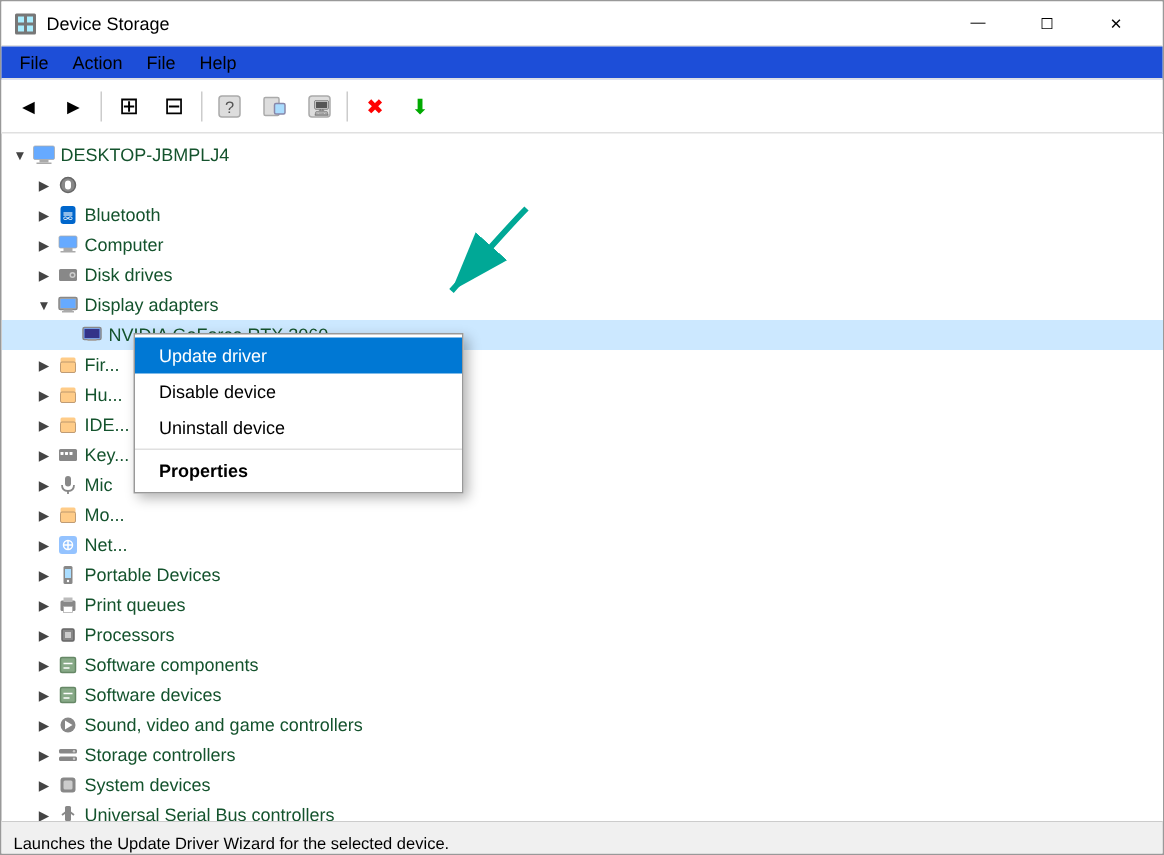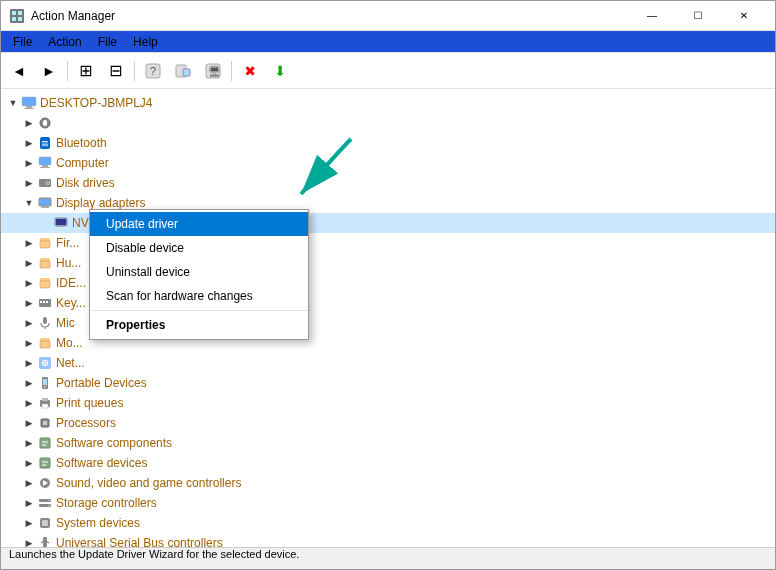--- a/index.html
+++ b/index.html
@@ -132,26 +132,26 @@
       width: 16px;
       height: 16px;
       margin-right: 3px;
       display: inline-flex;
       align-items: center;
       justify-content: center;
       flex-shrink: 0;
     }
     .tree-label {
       font-size: 12px;
-      color: #a16207;
+      color: #14532d;
     }
     
     .context-menu {
       position: absolute;
-      top: 120px;
+      top: 133px;
       left: 88px;
       width: 220px;
       background: #fff;
       border: 1px solid #999;
       box-shadow: 3px 3px 8px rgba(0,0,0,0.3);
       z-index: 100;
       padding: 2px 0;
     }
     .ctx-item {
       height: 24px;
@@ -176,41 +176,41 @@
       width: 180px;
       height: 100px;
       pointer-events: none;
       z-index: 50;
     }
     .status-bar {
       height: 22px;
       background: #f0f0f0;
       border-top: 1px solid #ccc;
       display: flex;
-      align-items: flex-start;
+      align-items: flex-end;
       padding: 0 8px;
       font-size: 11px;
     }
   </style>
 </head>
 <body>
 
 <div class="window">
 
   <div class="title-bar">
     <div class="title-bar-icon">
       <svg width="16" height="16" viewBox="0 0 16 16">
         <rect x="1" y="1" width="14" height="14" rx="1" fill="#555" opacity="0.8"></rect>
         <rect x="3" y="3" width="4" height="4" fill="#aef"></rect>
         <rect x="9" y="3" width="4" height="4" fill="#aef"></rect>
         <rect x="3" y="9" width="4" height="4" fill="#aef"></rect>
         <rect x="9" y="9" width="4" height="4" fill="#aef"></rect>
       </svg>
     </div>
-    <span class="title-bar-text">Action Manager</span>
+    <span class="title-bar-text">Device Storage</span>
     <div class="title-bar-controls">
       <button class="title-btn">—</button>
       <button class="title-btn">☐</button>
       <button class="title-btn close">✕</button>
     </div>
   </div>
 
   <div class="menu-bar">
     <span class="menu-item">File</span>
     <span class="menu-item">Action</span>
@@ -561,23 +561,20 @@
     <div class="context-menu">
       <div class="ctx-item highlighted">
         <span>Update driver</span>
       </div>
       <div class="ctx-item">
         <span>Disable device</span>
       </div>
       <div class="ctx-item">
         <span>Uninstall device</span>
       </div>
-      <div class="ctx-item">
-        <span>Scan for hardware changes</span>
-      </div>
       <div class="ctx-separator"></div>
       <div class="ctx-item bold">
         <span>Properties</span>
       </div>
     </div>
   </div>
 
   <div class="status-bar">
     <span>Launches the Update Driver Wizard for the selected device.</span>
   </div>

